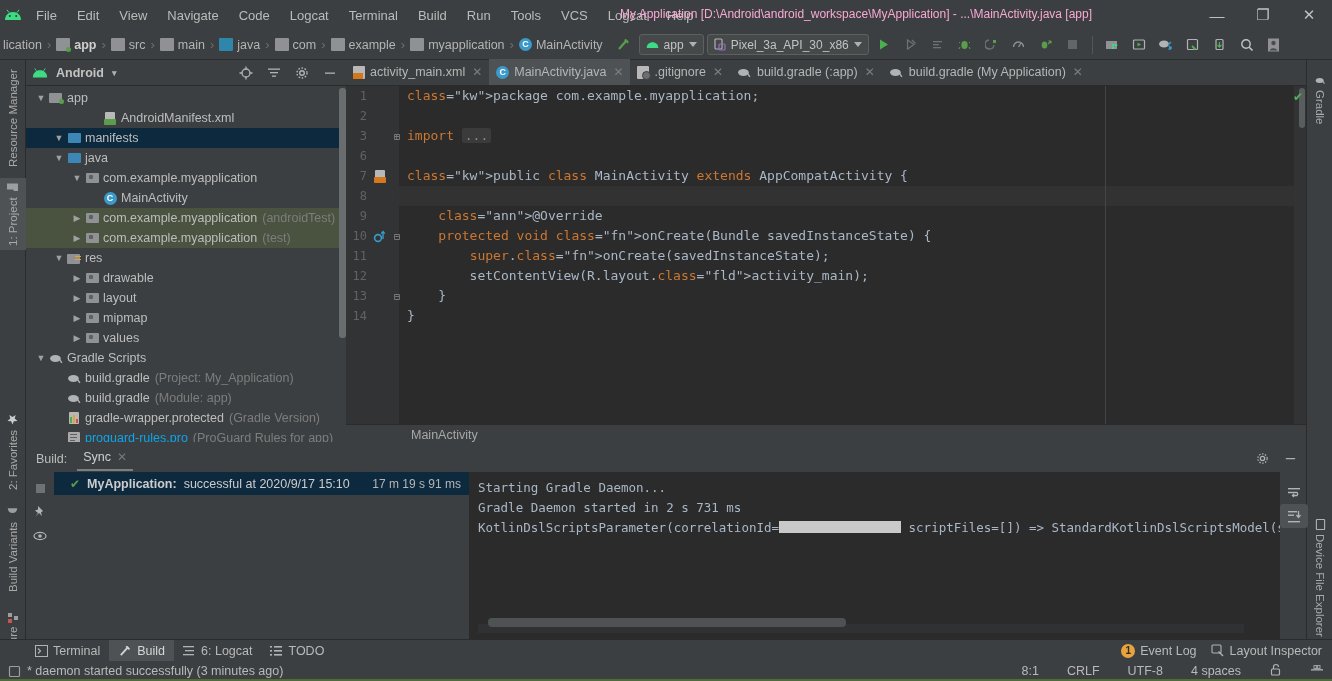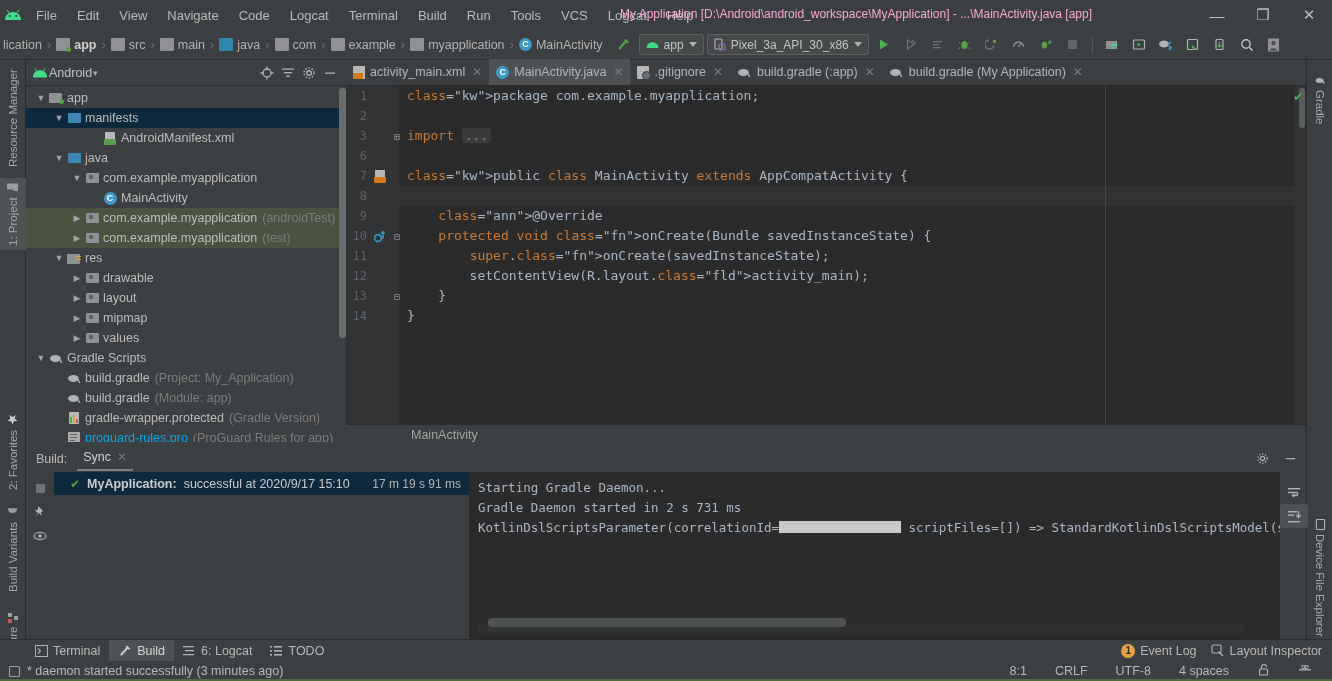--- a/index.html
+++ b/index.html
@@ -80,22 +80,23 @@
   .vtab.sel { background: #4e5254; }
   .vtab.flip { writing-mode: vertical-rl; transform: rotate(180deg); }
   .vmark { width: 11px; height: 11px; }
 
   
   .proj {
     position: absolute; left: 26px; top: 60px; width: 320px; height: 382px;
     background: #3c3f41;
   }
   .proj-head {
-    height: 26px; display: flex; align-items: center; gap: 1px; padding: 0 6px;
+    height: 26px; display: flex; align-items: center; gap: 8px; padding: 0 6px;
     border-bottom: 1px solid #2b2b2b;
+    font-weight: bold;
   }
   .proj-title { font-size: 12.5px; color: #c3c3c3; }
   .proj-head .spacer { flex: 1; }
   .hicon { width: 20px; height: 20px; display:flex;align-items:center;justify-content:center;color:#b0b0b0; }
   .tree {
     position: absolute; left: 0; top: 26px; width: 320px; height: 356px;
     background: #3c3f41; overflow: hidden; padding-top: 2px;
   }
   .row {
     height: 20px; display: flex; align-items: center; font-size: 12.5px;
@@ -212,21 +213,21 @@
   .bb.active { background: #4e5254; color: #d6d6d6; }
   .bb-right { margin-left: auto; display: flex; align-items: center; gap: 14px; padding-right: 10px; }
   .badge { width: 14px; height: 14px; border-radius: 50%; background: #e8a33d; color: #2b2b2b;
            font-size: 10px; font-weight: bold; display:flex;align-items:center;justify-content:center; }
 
   .statusbar {
     position: absolute; left: 0; top: 661px; width: 1332px; height: 20px;
     background: #3c3f41; display: flex; align-items: center; padding-left: 8px;
     font-size: 12.5px; color: #b9b9b9;
   }
-  .sb-right { margin-left: auto; display: flex; align-items: center; gap: 28px; padding-right: 20px; }
+  .sb-right { margin-left: auto; display: flex; align-items: center; gap: 28px; padding-right: 8px; }
   .greenline { position: absolute; left:0; bottom:0; width: 1332px; height: 2px; background:#4e6b3a; }
 </style>
 </head>
 <body>
 
 <div id="app">
 
   <div class="titlebar">
     <div class="and-logo">
       <svg width="18" height="12" viewBox="0 0 18 12">
@@ -517,38 +518,38 @@
           <span style="flex: 0 0 8px;"></span>
           <span class="arrow down"></span>
           <span class="ti">
             <span style="position:relative;display:inline-block;width:14px;height:12px;">
               <span style="position:absolute;left:0;top:1px;width:13px;height:10px;background:#8f9194;border-radius:1px;"></span>
               <span style="position:absolute;right:-1px;bottom:0;width:5px;height:5px;border-radius:50%;background:#5a9e4b;"></span>
             </span>
           </span>
           <span>app</span>
         </div>
+        <div class="row">
+          <span style="flex: 0 0 62px;"></span>
+          <span class="arrow "></span>
+          <span class="ti">
+            <span style="position:relative;display:inline-block;width:13px;height:13px;">
+              <span style="position:absolute;left:1px;top:0;width:10px;height:8px;background:#b8b8b8;border-radius:1px;"></span>
+              <span style="position:absolute;left:0;bottom:0;width:12px;height:6px;background:#5a9e4b;border-radius:1px;"></span>
+            </span>
+          </span>
+          <span>AndroidManifest.xml</span>
+        </div>
         <div class="row sel">
           <span style="flex: 0 0 26px;"></span>
           <span class="arrow down"></span>
           <span class="ti">
             <span style="display:inline-block;width:13px;height:10px;background:#3c87b5;border-radius:1px;"></span>
           </span>
           <span>manifests</span>
-        </div>
-        <div class="row">
-          <span style="flex: 0 0 62px;"></span>
-          <span class="arrow "></span>
-          <span class="ti">
-            <span style="position:relative;display:inline-block;width:13px;height:13px;">
-              <span style="position:absolute;left:1px;top:0;width:10px;height:8px;background:#b8b8b8;border-radius:1px;"></span>
-              <span style="position:absolute;left:0;bottom:0;width:12px;height:6px;background:#5a9e4b;border-radius:1px;"></span>
-            </span>
-          </span>
-          <span>AndroidManifest.xml</span>
         </div>
         <div class="row">
           <span style="flex: 0 0 26px;"></span>
           <span class="arrow down"></span>
           <span class="ti">
             <span style="display:inline-block;width:13px;height:10px;background:#3c87b5;border-radius:1px;"></span>
           </span>
           <span>java</span>
         </div>
         <div class="row">

